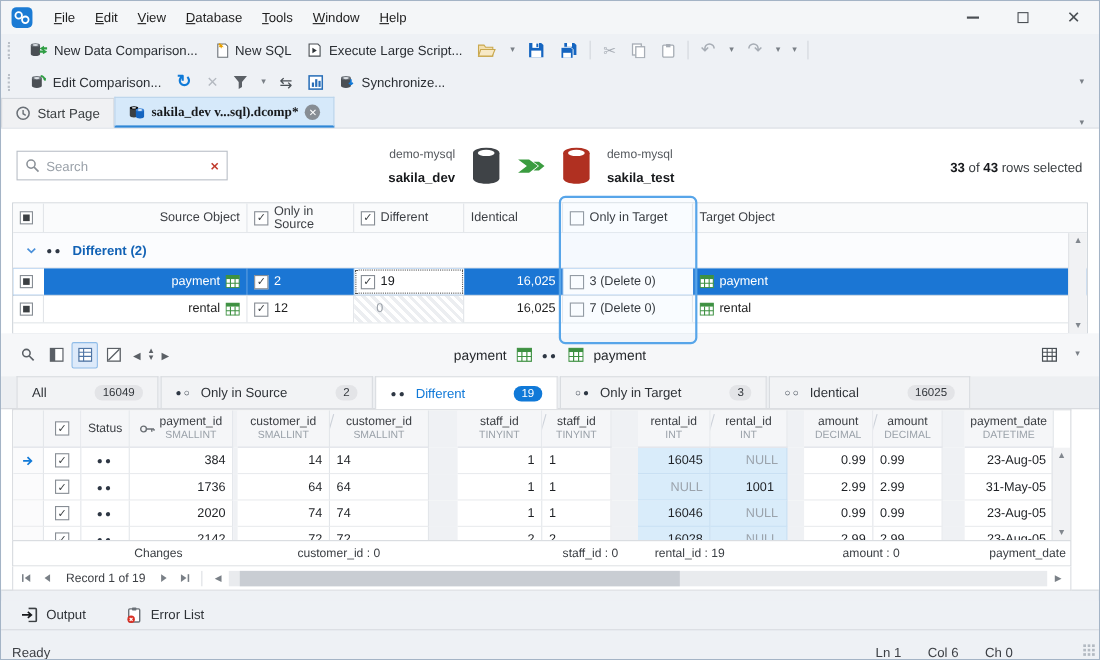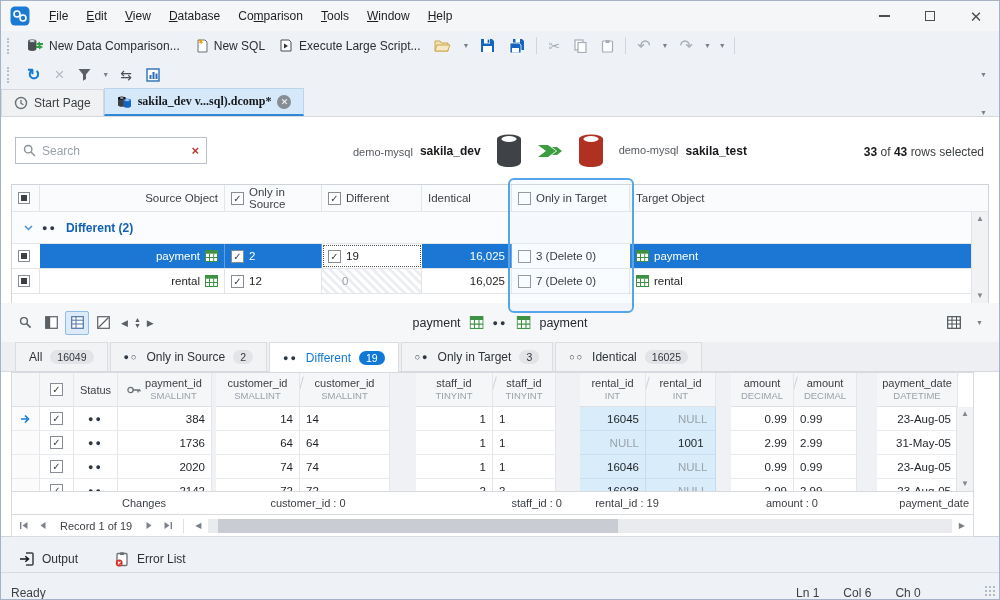--- a/index.html
+++ b/index.html
@@ -41,21 +41,21 @@
 
   
   #doc { position:absolute; top:116px; left:0; right:0; height:420px; background:#fff; border-bottom:1px solid #cfd4da; }
 
   .searchbox { position:absolute; left:14px; top:20px; width:192px; height:27px; border:1px solid #b9bfc7; background:#fff; display:flex; align-items:center; padding:0 7px; gap:6px; }
   .searchbox input { border:none; outline:none; flex:1; font-family:"Liberation Sans",sans-serif; font-size:12px; color:#333; min-width:0; }
   .searchbox input::placeholder { color:#9aa1a9; }
   .search-clear { color:#c0392b; font-weight:bold; font-size:13px; line-height:1; }
 
   .db-cluster { position:absolute; left:352px; top:6px; height:56px; display:flex; align-items:center; gap:13px; }
-  .db-labels { display:flex; gap:7px; }
+  .db-labels { display:flex; flex-direction:column; gap:7px; }
   .db-labels.right-al { align-items:flex-end; }
   .db-server { font-size:11px; color:#55595e; }
   .db-name { font-size:12px; font-weight:bold; color:#17191c; }
   .rows-selected { position:absolute; right:15px; top:28px; font-size:12px; color:#3c4043; }
   .rows-selected b { color:#17191c; }
 
   
   .og { position:absolute; left:10px; top:67px; width:978px; height:120px; background:#fff; border:1px solid #cfd4da; }
   .og-row { display:flex; }
   .og-cell { border-right:1px solid #e2e5e9; display:flex; align-items:center; padding:0 6px; gap:5px; overflow:hidden; flex:none; }
@@ -92,21 +92,21 @@
   .mini-btn.pressed { border:1px solid #8fbce8; background:#ddeafa; border-radius:2px; }
   .nav-tri { font-size:9px; color:#5b6066; padding:0 4px; }
   .updown { display:flex; flex-direction:column; line-height:0.8; font-size:7px; color:#5b6066; padding:0 2px; }
   .pager { position:absolute; left:50%; transform:translateX(-50%); display:flex; align-items:center; gap:9px; font-size:12.5px; color:#26292d; }
   .midstrip-right { margin-left:auto; display:flex; align-items:center; gap:4px; }
 
   .datatabs { position:absolute; left:0; right:0; top:225px; height:30px; background:#edeff2; border-bottom:1px solid #d6d9dd; display:flex; align-items:center; padding-left:14px; }
   .dt { height:29px; display:flex; align-items:center; gap:8px; padding:0 13px; border:1px solid #d9dce0; border-bottom:none; background:#f2f3f5; margin-right:2px; color:#2f3338; font-size:12px; }
   .dt.active { background:#fff; height:30px; margin-bottom:-1px; }
   .dt.active .dt-label { color:#1079d8; }
-  .badge { background:#e3e4e7; border-radius:9px; padding:1px 7px; font-size:10.5px; color:#33373c; }
+  .badge { background:#e3e4e7; border-radius:9px; padding:1px 7px; font-size:10.5px; color:#33373c;margin-left:36px; }
   .dt.active .badge { background:#1079d8; color:#fff; }
 
   
   .dg { position:absolute; left:10px; top:255px; width:963px; height:119px; overflow:hidden; background:#fff; border:1px solid #d7dade; border-bottom:none; }
   .dg-row { display:flex; }
   .dg-cell { border-right:1px solid #e3e6ea; border-bottom:1px solid #e9ebee; display:flex; align-items:center; padding:0 6px; overflow:hidden; flex:none; height:24px; font-size:11.5px; color:#1e2125; }
   .dg-gap { background:#eff1f4; border:none; flex:none; }
   .w-ind{width:28px;} .w-cb{width:34px;} .w-st{width:44px;} .w-pay{width:94px;}
   .w-cs{width:84px;} .w-ct{width:90px;} .w-ss{width:77px;} .w-st2{width:63px;}
   .w-rs{width:66px;} .w-rt{width:70px;} .w-as{width:63px;} .w-at{width:63px;} .w-date{width:81px;}
@@ -153,21 +153,20 @@
       <svg width="20" height="20" viewBox="0 0 20 20">
           <rect x="0.5" y="0.5" width="19" height="19" rx="4.5" fill="#1b7bd4"></rect>
           <circle cx="7" cy="8" r="3" fill="none" stroke="#fff" stroke-width="1.6"></circle>
           <circle cx="13" cy="12" r="3" fill="none" stroke="#fff" stroke-width="1.6"></circle>
         </svg>
     </span>
     <span class="menu-item"><span class="u">F</span><span>ile</span></span>
     <span class="menu-item"><span class="u">E</span><span>dit</span></span>
     <span class="menu-item"><span class="u">V</span><span>iew</span></span>
     <span class="menu-item"><span class="u">D</span><span>atabase</span></span>
-    <span class="menu-item"><span>Co</span><span class="u">m</span><span>parison</span></span>
     <span class="menu-item"><span class="u">T</span><span>ools</span></span>
     <span class="menu-item"><span class="u">W</span><span>indow</span></span>
     <span class="menu-item"><span class="u">H</span><span>elp</span></span>
     <span class="win-controls">
       <span class="win-btn">
           <span class="min-glyph"></span>
         </span>
       <span class="win-btn">
           <span class="max-glyph"></span>
         </span>
@@ -267,20 +266,32 @@
         <span class="glyph-gray" style="font-size:16px">↷</span>
       </span>
     <span class="caret">▼</span>
     <span class="caret">▼</span>
     <span class="tsep"></span>
   </div>
 
   <div class="toolbar" id="tb2">
     <span class="grip"></span>
     <span class="tbtn">
+      <span>
+          <svg width="15" height="15" viewBox="0 0 15 15">
+            <path d="M2 4v7c0 1.2 2 2 4.5 2s4.5-.8 4.5-2V4" fill="#4a4f54"></path>
+            <ellipse cx="6.5" cy="4" rx="4.5" ry="1.8" fill="#6a7077"></ellipse>
+            <ellipse cx="6.5" cy="4" rx="2.6" ry="1" fill="#d9dee3"></ellipse>
+            <path d="M10 2a5 5 0 0 1 4 4" fill="none" stroke="#2f9e44" stroke-width="1.6"></path>
+            <path d="M14.8 3.6l-.6 3-2.4-1.9z" fill="#2f9e44"></path>
+          </svg>
+        </span>
+      <span>Edit Comparison...</span>
+    </span>
+    <span class="tbtn">
         <span class="refresh-glyph">↻</span>
       </span>
     <span class="tbtn disabled">
         <span class="x-glyph">×</span>
       </span>
     <span class="tbtn">
       <span>
           <svg width="13" height="13" viewBox="0 0 13 13">
             <path d="M0.5 1h12L8 6.5V11l-3 1.8V6.5z" fill="#5b6066"></path>
           </svg>
@@ -292,20 +303,31 @@
       </span>
     <span class="tbtn">
       <span>
           <svg width="14" height="14" viewBox="0 0 14 14">
             <rect x="1" y="1" width="12" height="12" fill="#fff" stroke="#2a6fb8" stroke-width="1.4"></rect>
             <rect x="3.5" y="7" width="2" height="4" fill="#2a6fb8"></rect>
             <rect x="6.5" y="4" width="2" height="7" fill="#2a6fb8"></rect>
             <rect x="9.5" y="5.5" width="2" height="5.5" fill="#2a6fb8"></rect>
           </svg>
         </span>
+    </span>
+    <span class="tbtn">
+      <span>
+          <svg width="15" height="15" viewBox="0 0 15 15">
+            <path d="M2 4v7c0 1.2 2 2 4.5 2s4.5-.8 4.5-2V4" fill="#4a4f54"></path>
+            <ellipse cx="6.5" cy="4" rx="4.5" ry="1.8" fill="#6a7077"></ellipse>
+            <ellipse cx="6.5" cy="4" rx="2.6" ry="1" fill="#d9dee3"></ellipse>
+            <path d="M11 5v5m0 0l-1.8-1.8M11 10l1.8-1.8" stroke="#1079d8" stroke-width="1.5" fill="none"></path>
+          </svg>
+        </span>
+      <span>Synchronize...</span>
     </span>
     <span class="caret" style="margin-left:auto;padding-right:12px">▼</span>
   </div>
 
   <div class="doctabs">
     <span class="dtab">
       <span>
           <svg width="14" height="14" viewBox="0 0 14 14">
             <circle cx="7" cy="7" r="5.5" fill="none" stroke="#6a7077" stroke-width="1.4"></circle>
             <path d="M7 4v3.4l2.4 1.4" fill="none" stroke="#6a7077" stroke-width="1.3"></path>

